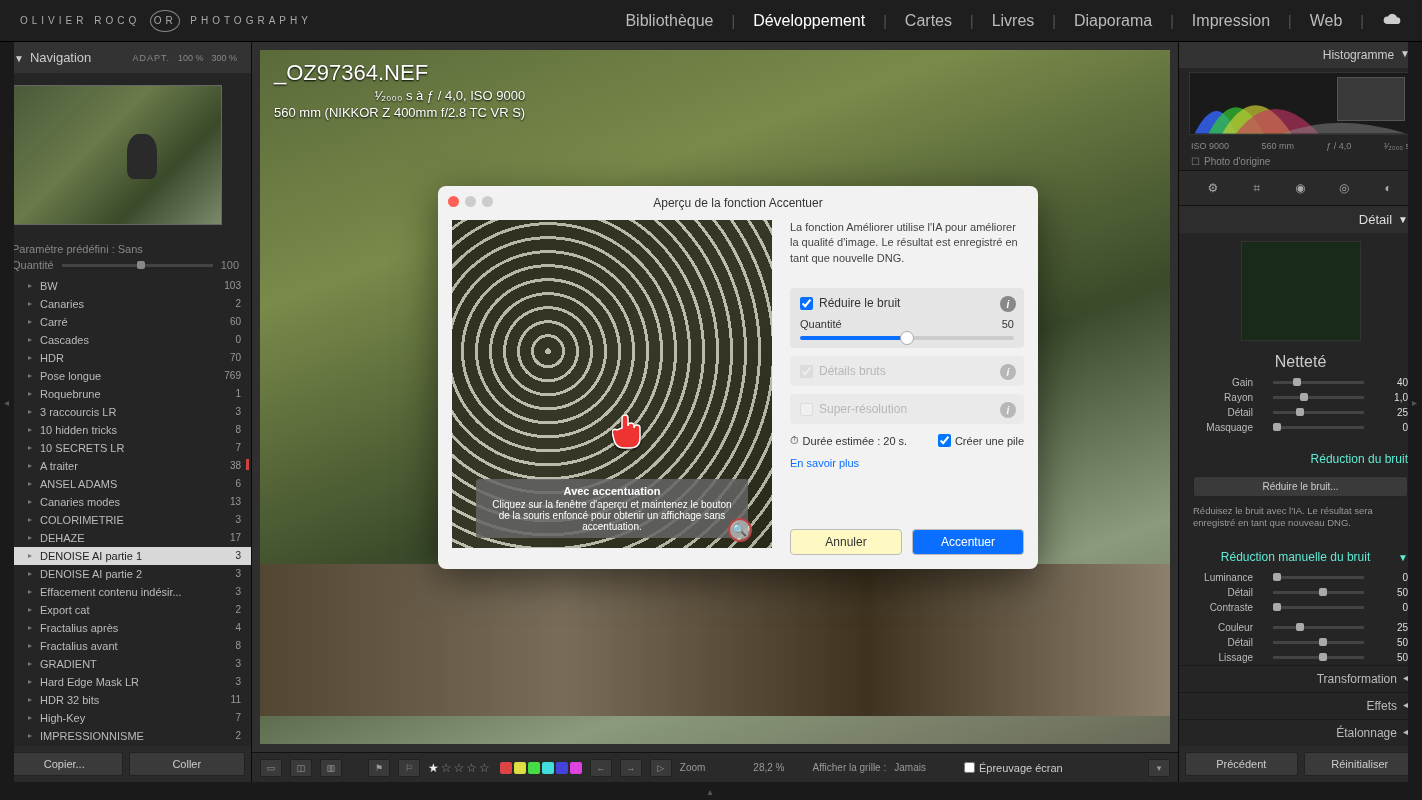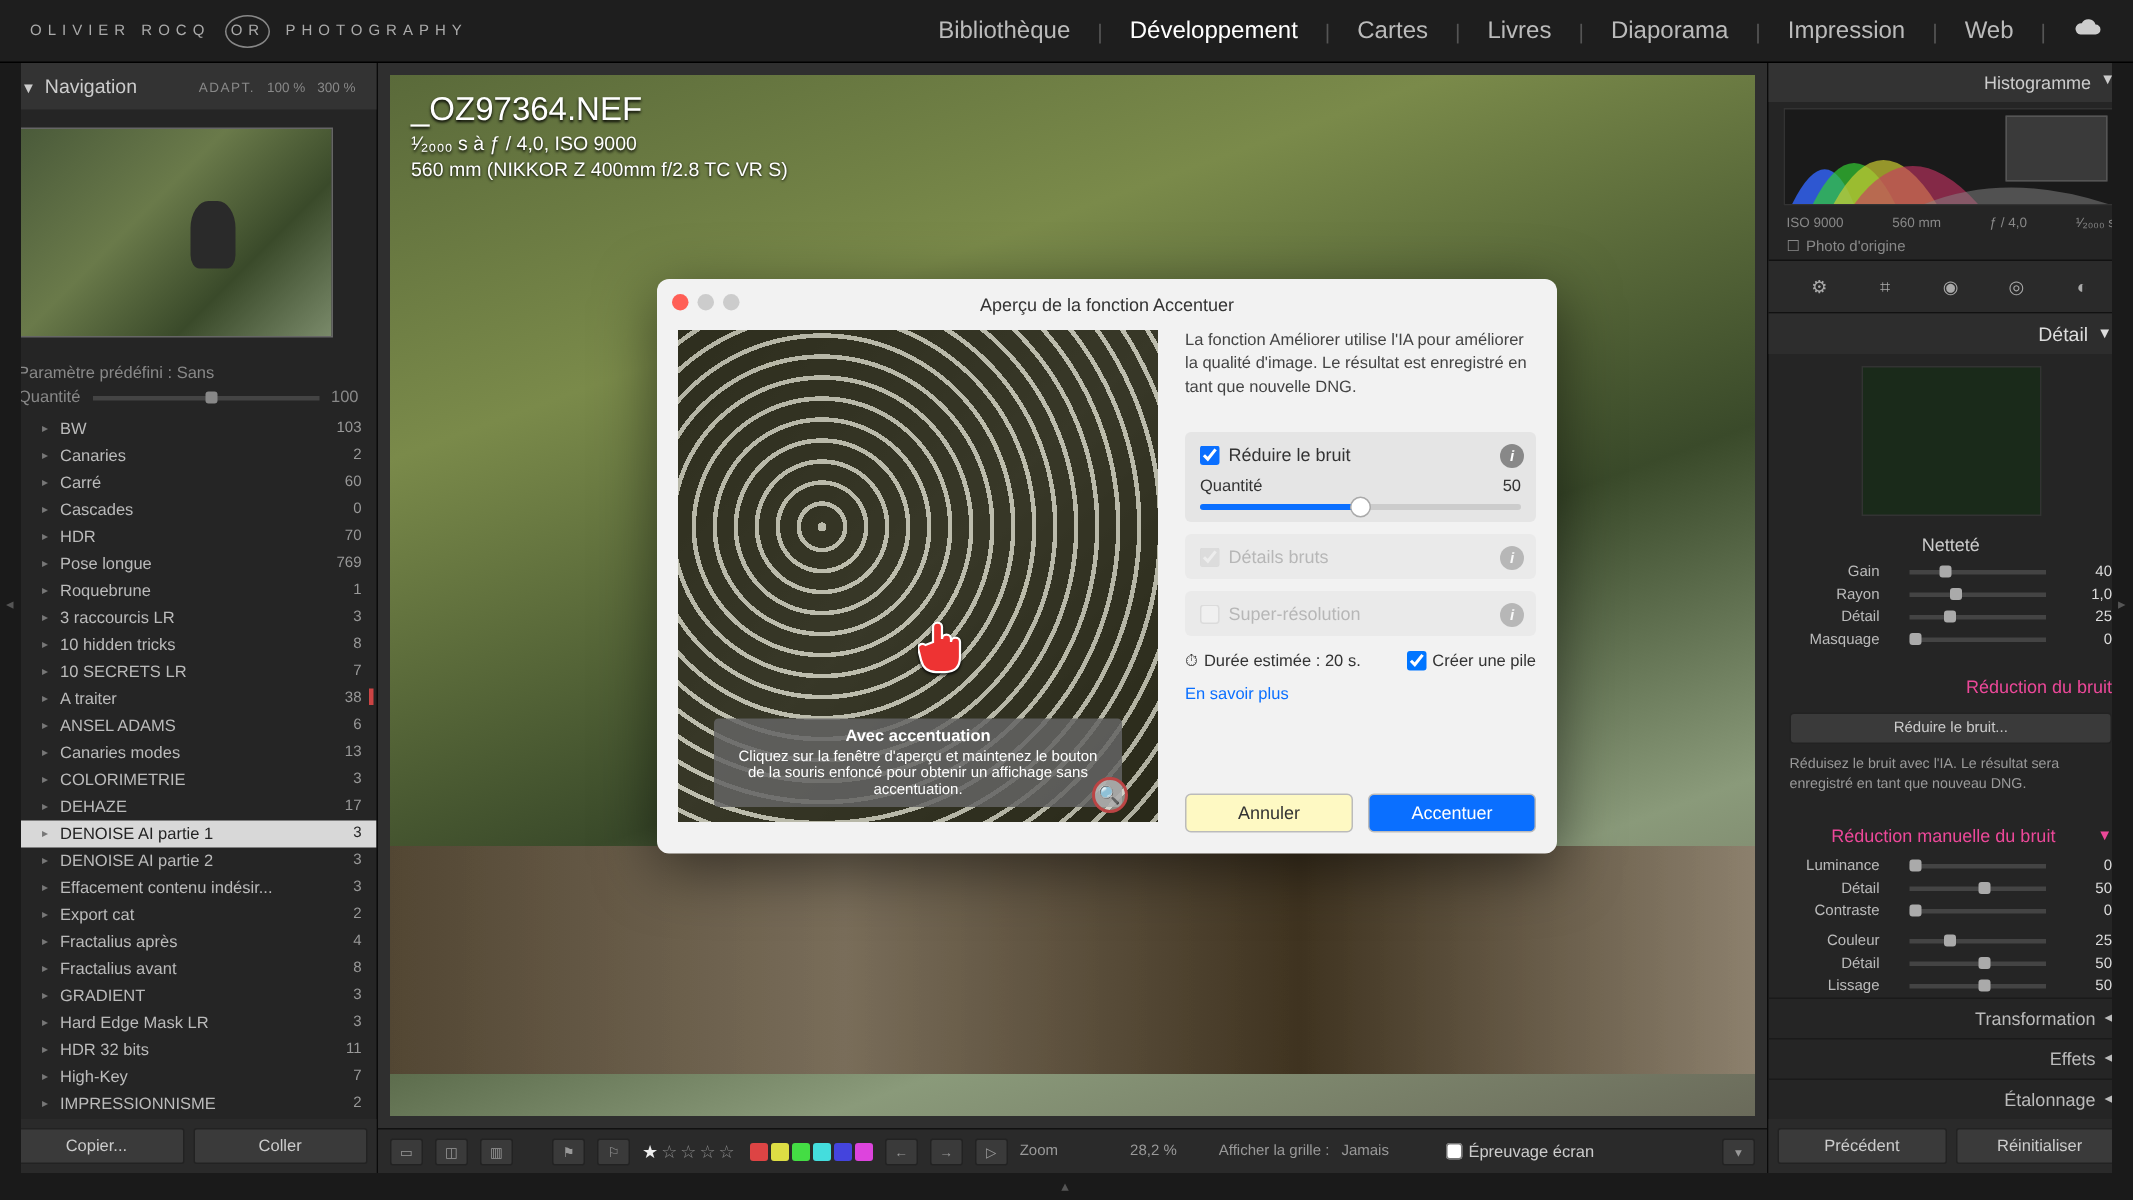--- a/index.html
+++ b/index.html
@@ -37,21 +37,21 @@
 .folder-row .mark { position:absolute; right:2px; top:2px; width:3px; height:11px; background:#c44; }
 .left-foot { display:flex; gap:6px; padding:6px; background:#2a2a2a; }
 .left-foot button { flex:1; background:#3a3a3a; border:1px solid #222; color:#ccc; padding:5px; font-size:11px; cursor:pointer; border-radius:2px;}
 
 
 .center { flex:1; background:#2f2f2f; position:relative; display:flex; flex-direction:column; }
 .canvas { flex:1; margin:8px; background:linear-gradient(160deg,#5a6a3a 0%,#7a8a4a 25%,#3a4a2a 55%,#8a9a7a 78%,#6a6a5a 100%); position:relative; overflow:hidden; }
 .bark-band{position:absolute;left:0;right:0;top:74%;height:22%;background:linear-gradient(90deg,#5a5040,#7a7060,#4a4030,#8a8070);filter:contrast(1.2);}
 .img-meta { position:absolute; left:14px; top:10px; color:#fff; text-shadow:0 1px 2px #000; }
 .img-meta h2 { font-size:22px; font-weight:400; }
-.img-meta .line { font-size:13px; margin-top:2px; }
+.img-meta .line { font-size:13px; margin-top:2px;text-align:right; }
 .toolbar { height:30px; background:#2a2a2a; display:flex; align-items:center; padding:0 8px; gap:8px; border-top:1px solid #111;}
 .tb-btn { width:22px; height:18px; background:#3a3a3a; border:1px solid #222; border-radius:2px; display:flex;align-items:center;justify-content:center;font-size:9px;color:#999;}
 .stars { color:#888; font-size:12px; letter-spacing:2px;}
 .stars .on{color:#eee;}
 .swatches { display:flex; gap:2px; }
 .sw { width:12px; height:12px; border-radius:2px; }
 .tb-text { font-size:10px; color:#999; }
 .tb-check { display:flex; align-items:center; gap:4px; font-size:11px; color:#ccc;}
 .tb-check input{width:11px;height:11px;}
 
@@ -62,27 +62,27 @@
 .histogram { height:78px; margin:4px 10px; background:#1a1a1a; border:1px solid #333; position:relative; overflow:hidden;}
 .histogram .hg { position:absolute; bottom:0; width:100%; height:100%; }
 .pip { position:absolute; right:6px; top:4px; width:68px; height:44px; background:#3a3a3a; border:1px solid #555; }
 .hist-meta { display:flex; justify-content:space-between; padding:2px 12px; font-size:9px; color:#888;}
 .orig-check { padding:3px 12px; font-size:10px; color:#888; display:flex; gap:4px; align-items:center;}
 .tool-strip { display:flex; justify-content:space-around; padding:8px 12px; background:#2a2a2a; border-top:1px solid #111; border-bottom:1px solid #111;}
 .tool-strip .ti { width:20px; height:18px; color:#aaa; display:flex;align-items:center;justify-content:center;}
 .panel-title { display:flex; justify-content:flex-end; padding:6px 14px; font-size:13px; color:#ddd; background:#2d2d2d; gap:6px; align-items:center;}
 .panel-title .tri{font-size:10px;}
 .detail-thumb { width:120px; height:100px; margin:8px auto; background:#1a2a1a; border:1px solid #333; }
-.subheader { text-align:center; font-size:12px; color:#ccc; padding:4px 0; }
+.subheader { text-align:center; font-size:16px; color:#ccc; padding:4px 0; }
 .slider-row { display:flex; align-items:center; padding:2px 14px; gap:20px; font-size:10px;justify-content:center;}
 .slider-row .lbl { width:60px; text-align:right; color:#bbb;}
 .slider-row .trk { flex:1; height:3px; background:#444; position:relative;}
 .slider-row .trk .thumb{position:absolute;top:-3px;width:8px;height:8px;background:#aaa;border-radius:2px;}
 .slider-row .val { width:24px; text-align:right; color:#ddd;}
-.section-bar { padding:6px 14px; font-size:12px; color:#ec4899; display:flex; justify-content:space-between; align-items:center;margin-top:11px;}
+.section-bar { padding:6px 14px; font-size:12px; color:#5eead4; display:flex; justify-content:space-between; align-items:center;margin-top:11px;}
 .denoise-btn { background:#3a3a3a; border:1px solid #222; color:#ccc; padding:4px 10px; font-size:10px; border-radius:3px; margin:4px 14px;}
 .denoise-desc { padding:4px 14px; font-size:9.5px; color:#999; line-height:1.3;}
 .collapsed { padding:6px 14px; font-size:12px; color:#bbb; display:flex; justify-content:flex-end; gap:6px; border-top:1px solid #1a1a1a;}
 .right-foot { display:flex; gap:6px; padding:6px; background:#2a2a2a; margin-top:auto;}
 .right-foot button { flex:1; background:#3a3a3a; border:1px solid #222; color:#ccc; padding:5px; font-size:11px; border-radius:2px;}
 
 
 .modal { position:absolute; left:438px; top:186px; width:600px; background:#f2f2f2; border-radius:8px; box-shadow:0 10px 40px rgba(0,0,0,0.5); color:#333; }
 .modal-title { text-align:center; padding:10px; font-size:12px; font-weight:500; position:relative;}
 .traffic { position:absolute; left:10px; top:10px; display:flex; gap:6px;}

